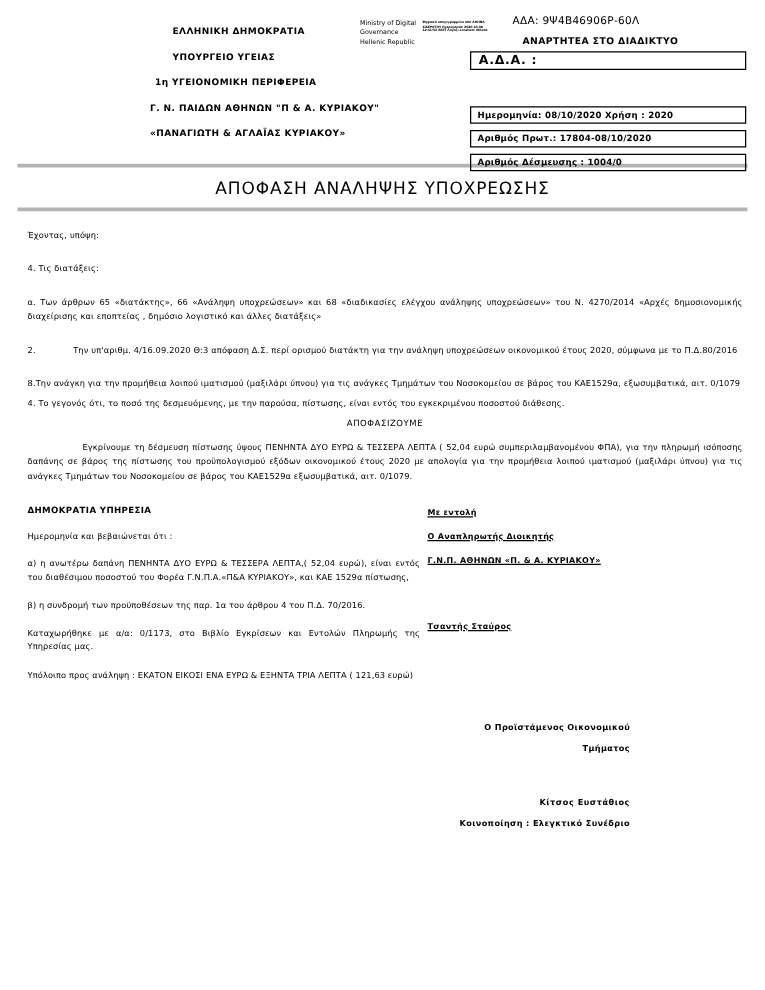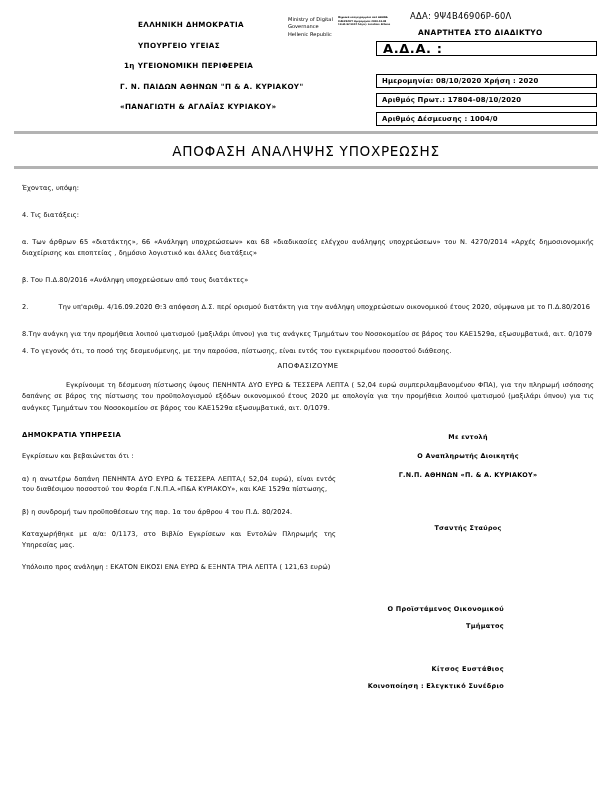--- a/index.html
+++ b/index.html
@@ -95,29 +95,29 @@
   .ada-box {
     position: absolute;
     left: 376px;
     top: 41px;
     width: 221px;
     height: 15px;
     border: 1px solid #000;
     display: flex;
     align-items: center;
     padding-left: 6px;
-    font-size: 13px;
+    font-size: 10px;
     font-weight: bold;
     letter-spacing: 0.6px;
   }
 
   .meta-boxes {
     position: absolute;
     left: 376px;
-    top: 74px;
+    top: 85px;
     width: 221px;
   }
   .meta-box {
     border: 1px solid #000;
     height: 14px;
     margin-bottom: 5px;
     display: flex;
     align-items: center;
     padding-left: 5px;
     font-size: 6.9px;
@@ -180,22 +180,23 @@
   .cols {
     display: flex;
     margin-top: 4px;
   }
   .col-left {
     width: 320px;
     padding-right: 6px;
   }
   .col-right {
     flex: 1;
-    text-align: center;
+    text-align: left;
     padding-top: 2px;
+    text-decoration: underline;
   }
   .section-head {
     font-size: 6.9px;
     font-weight: bold;
     letter-spacing: 0.3px;
     margin-bottom: 12px;
   }
   .fp {
     font-size: 6.6px;
     line-height: 1.6;
@@ -281,42 +282,41 @@
 
   <div class="rule top"></div>
   <div class="doc-title">ΑΠΟΦΑΣΗ ΑΝΑΛΗΨΗΣ ΥΠΟΧΡΕΩΣΗΣ</div>
   <div class="rule"></div>
 
   <div class="body-area">
 
     <p class="p gap-md">Έχοντας, υπόψη:</p>
     <p class="p gap-md">4. Τις διατάξεις:</p>
     <p class="p jst gap-md">α. Των άρθρων 65 «διατάκτης», 66 «Ανάληψη υποχρεώσεων» και 68 «διαδικασίες ελέγχου ανάληψης υποχρεώσεων» του Ν. 4270/2014 «Αρχές δημοσιονομικής διαχείρισης και εποπτείας , δημόσιο λογιστικό και άλλες διατάξεις»</p>
-    <p class="p jst gap-md">β. Του Π.Δ.80/2016 «Ανάληψη υποχρεώσεων από τους διατάκτες»</p>
 
     <p class="p jst gap-md">
       <span>2.</span><span class="tabsp"></span><span>Την υπ'αριθμ. 4/16.09.2020 Θ:3 απόφαση Δ.Σ. περί ορισμού διατάκτη για την ανάληψη υποχρεώσεων οικονομικού έτους 2020, σύμφωνα με το Π.Δ.80/2016</span>
     </p>
 
     <p class="p jst gap-xs">8.Την ανάγκη για την προμήθεια λοιπού ιματισμού (μαξιλάρι ύπνου) για τις ανάγκες Τμημάτων του Νοσοκομείου σε βάρος του ΚΑΕ1529α, εξωσυμβατικά, αιτ. 0/1079</p>
     <p class="p jst gap-xs">4. Το γεγονός ότι, το ποσό της δεσμευόμενης, με την παρούσα, πίστωσης, είναι εντός του εγκεκριμένου ποσοστού διάθεσης.</p>
 
     <p class="center-bold">ΑΠΟΦΑΣΙΖΟΥΜΕ</p>
 
     <p class="decision-p">
       <span class="lead"></span><span>Εγκρίνουμε τη δέσμευση πίστωσης ύψους ΠΕΝΗΝΤΑ ΔΥΟ ΕΥΡΩ &amp; ΤΕΣΣΕΡΑ ΛΕΠΤΑ ( 52,04 ευρώ συμπεριλαμβανομένου ΦΠΑ), για την πληρωμή ισόποσης δαπάνης σε βάρος της πίστωσης του προϋπολογισμού εξόδων οικονομικού έτους 2020 με απολογία για την προμήθεια λοιπού ιματισμού (μαξιλάρι ύπνου) για τις ανάγκες Τμημάτων του Νοσοκομείου σε βάρος του ΚΑΕ1529α εξωσυμβατικά, αιτ. 0/1079.</span>
     </p>
 
     <div class="cols">
 
       <div class="col-left">
         <div class="section-head">ΔΗΜΟΚΡΑΤΙΑ ΥΠΗΡΕΣΙΑ</div>
-        <p class="fp nj">Εγκρίσεων και βεβαιώνεται ότι :</p>
+        <p class="fp nj">Ημερομηνία και βεβαιώνεται ότι :</p>
         <p class="fp">α) η ανωτέρω δαπάνη ΠΕΝΗΝΤΑ ΔΥΟ ΕΥΡΩ &amp; ΤΕΣΣΕΡΑ ΛΕΠΤΑ,( 52,04 ευρώ), είναι εντός του διαθέσιμου ποσοστού  του Φορέα Γ.Ν.Π.Α.«Π&amp;Α ΚΥΡΙΑΚΟΥ», και ΚΑΕ 1529α πίστωσης,</p>
-        <p class="fp">β) η συνδρομή των προϋποθέσεων της παρ. 1α του άρθρου 4 του Π.Δ. 80/2024.</p>
+        <p class="fp">β) η συνδρομή των προϋποθέσεων της παρ. 1α του άρθρου 4 του Π.Δ. 70/2016.</p>
         <p class="fp">Καταχωρήθηκε με α/α: 0/1173, στο Βιβλίο Εγκρίσεων και Εντολών Πληρωμής της Υπηρεσίας μας.</p>
         <p class="fp">Υπόλοιπο προς ανάληψη : ΕΚΑΤΟΝ ΕΙΚΟΣΙ ΕΝΑ ΕΥΡΩ &amp; ΕΞΗΝΤΑ ΤΡΙΑ ΛΕΠΤΑ ( 121,63 ευρώ)</p>
       </div>
 
       <div class="col-right">
         <div class="sig-line">Με εντολή</div>
         <div class="sig-line">Ο Αναπληρωτής Διοικητής</div>
         <div class="sig-line">Γ.Ν.Π. ΑΘΗΝΩΝ «Π. &amp; Α. ΚΥΡΙΑΚΟΥ»</div>
         <div class="sig-name">Τσαντής Σταύρος</div>
       </div>

